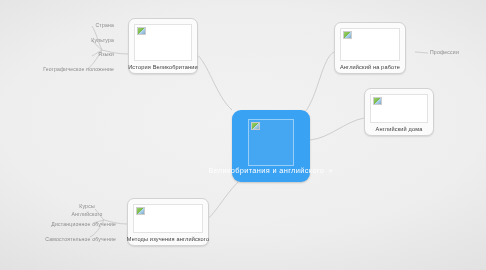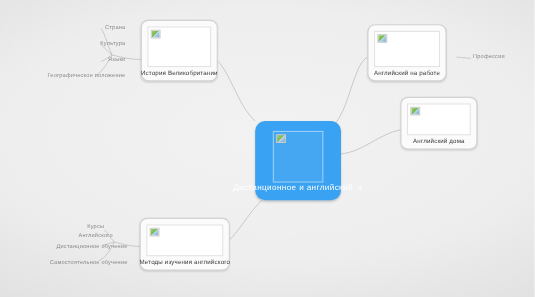--- a/index.html
+++ b/index.html
@@ -161,21 +161,21 @@
       <path d="M104,220 C100,221 97,222 93,223"></path>
       <path d="M104,220 C100,228 96,234 90,237"></path>
     </g>
   </svg>
 
   <div class="node root" style="left:232px; top:110px; width:78px; height:72px;">
     <div class="thumb">
       <span class="brokenimg"></span>
     </div>
     <div class="root-label">
-      <span>Дистанционное и английский</span>
+      <span>Великобритания и английского</span>
       <span class="root-badge">✳</span>
     </div>
   </div>
 
   <div class="node card" style="left:128px; top:18px; width:70px; height:56px;">
     <div class="thumb">
       <span class="brokenimg"></span>
     </div>
     <div class="card-label">История Великобритании</div>
   </div>

